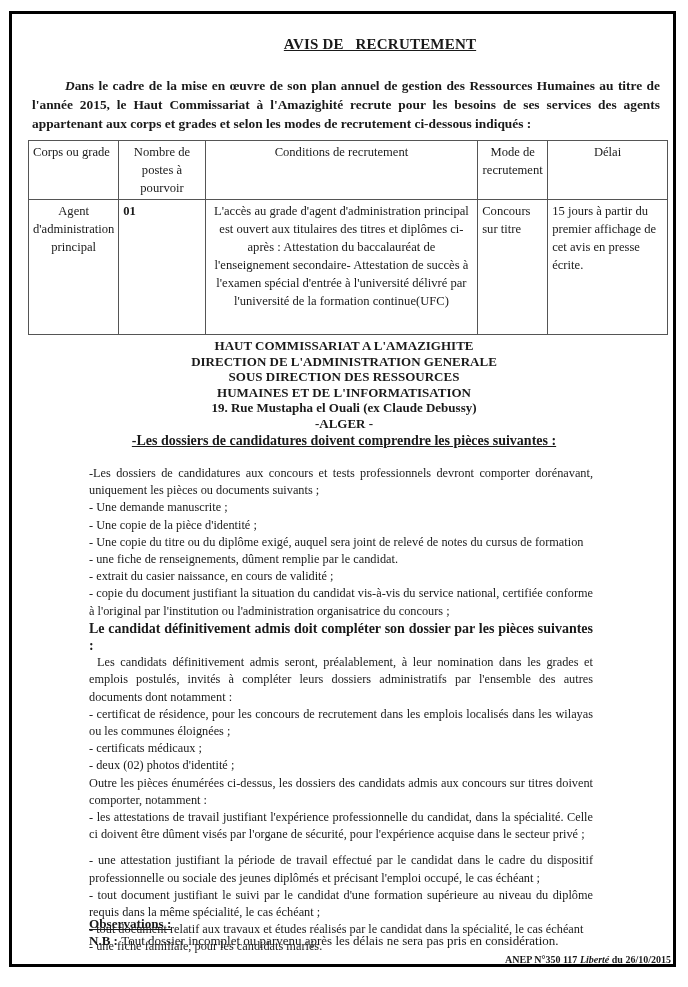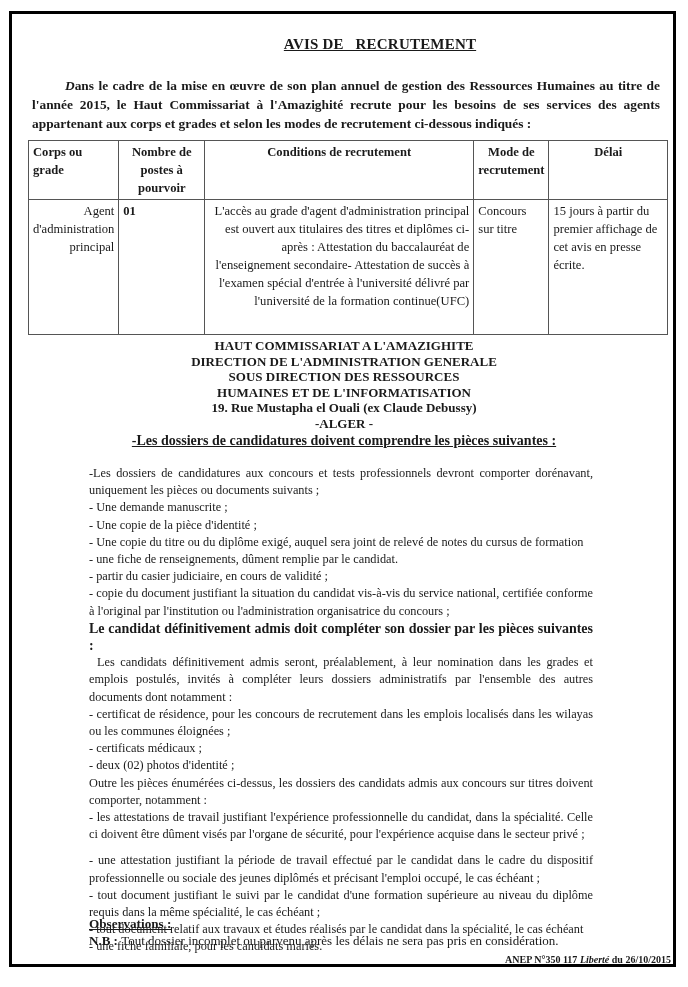--- a/index.html
+++ b/index.html
@@ -8,23 +8,23 @@
   .frame { position: absolute; left: 9px; top: 11px; width: 667px; height: 956px;
            border: 3px solid #000; box-sizing: border-box; }
   .title { position: absolute; left: 12px; width: 688px; top: 36px; text-align: center;
            font-weight: bold; font-size: 15px; text-decoration: underline; letter-spacing: 0.2px; white-space: pre; padding-left: 24px; }
   .intro { position: absolute; left: 32px; width: 628px; top: 76px; font-size: 13.4px;
            font-weight: bold; line-height: 19px; text-align: justify; text-indent: 33px; }
   .intro .dcap { font-style: italic; }
   table.rec { position: absolute; left: 28px; top: 140px; width: 640px; height: 195px;
               border-collapse: collapse; font-size: 12.6px; }
   table.rec th, table.rec td { border: 1px solid #555; vertical-align: top; padding: 2px 4px; line-height: 18px; }
-  table.rec th { font-weight: bold; text-align: center; height: 52px; }
+  table.rec th { font-weight: normal; text-align: center; height: 52px; }
   table.rec td.c { text-align: left; }
-  table.rec td.l { text-align: right; }
+  table.rec td.l { text-align: center; }
   .org { position: absolute; left: 0; width: 688px; top: 338px; text-align: center;
          font-weight: bold; font-size: 13px; line-height: 15.5px; }
   .pieces-heading { position: absolute; left: 0; width: 688px; top: 433px; text-align: center;
                     font-weight: bold; font-size: 14px; text-decoration: underline; }
   .body { position: absolute; left: 89px; width: 504px; top: 465px; font-size: 12.3px;
           line-height: 17.2px; text-align: justify; }
   .body p { margin: 0; }
   .body .bh { font-weight: bold; font-size: 14px; }
   .body .ind { text-indent: 8px; }
   .body .gap { height: 9px; }
@@ -83,21 +83,21 @@
 </div>
 
 <div class="pieces-heading">-Les dossiers de candidatures doivent comprendre les pièces suivantes :</div>
 
 <div class="body">
   <p>-Les dossiers de candidatures aux concours et tests professionnels devront comporter dorénavant, uniquement les pièces ou documents suivants ;</p>
   <p>- Une demande manuscrite ;</p>
   <p>- Une copie de la pièce d'identité ;</p>
   <p>- Une copie du titre ou du diplôme exigé, auquel sera joint de relevé de notes du cursus de formation</p>
   <p>- une fiche de renseignements, dûment remplie par le candidat.</p>
-  <p>- partir du casier judiciaire, en cours de validité ;</p>
+  <p>- extrait du casier naissance, en cours de validité ;</p>
   <p>- copie du document justifiant la situation du candidat vis-à-vis du service national, certifiée conforme à l'original par l'institution ou l'administration organisatrice du concours ;</p>
   <p class="bh">Le candidat définitivement admis doit compléter son dossier par les pièces suivantes :</p>
   <p class="ind">Les candidats définitivement admis seront, préalablement, à leur nomination dans les grades et emplois postulés, invités à compléter leurs dossiers administratifs par l'ensemble des autres documents dont notamment :</p>
   <p>- certificat de résidence, pour les concours de recrutement dans les emplois localisés dans les wilayas ou les communes éloignées ;</p>
   <p>- certificats médicaux ;</p>
   <p>- deux (02) photos d'identité ;</p>
   <p>Outre les pièces énumérées ci-dessus, les dossiers des candidats admis aux concours sur titres doivent comporter, notamment :</p>
   <p>- les attestations de travail justifiant l'expérience professionnelle du candidat, dans la spécialité. Celle ci doivent être dûment visés par l'organe de sécurité, pour l'expérience acquise dans le secteur privé ;</p>
   <div class="gap"></div>
   <p>- une attestation justifiant la période de travail effectué par le candidat dans le cadre du dispositif professionnelle ou sociale des jeunes diplômés et précisant l'emploi occupé, le cas échéant ;</p>

